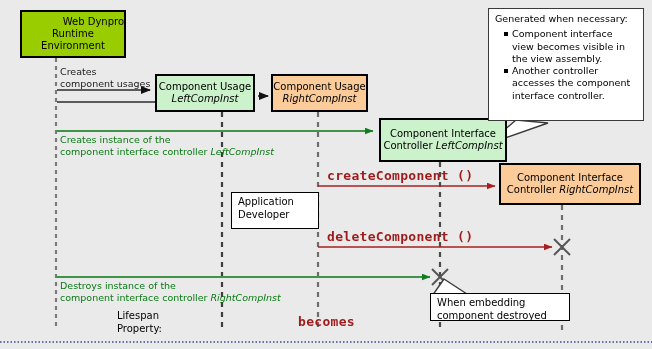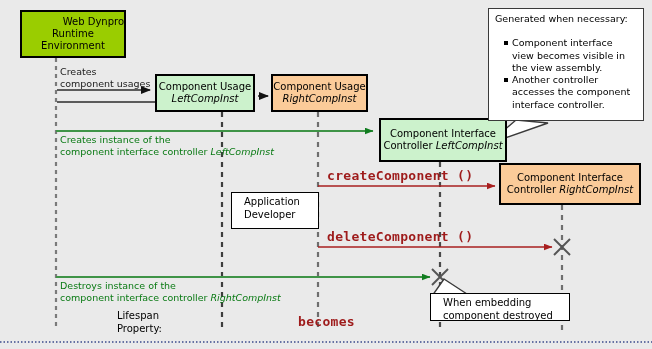--- a/index.html
+++ b/index.html
@@ -33,30 +33,30 @@
     position:absolute;
     background:#ffffff;
     border:1.5px solid #3a3a3a;
     box-sizing:border-box;
     font-size:9.5px;
     line-height:12.3px;
     color:#000;
     padding:4px 6px 4px 6px;
     z-index:6;
   }
-  .callout ul{margin:12px 0 0 0;padding:0 0 0 9px;list-style:none;}
+  .callout ul{margin:3px 0 0 0;padding:0 0 0 9px;list-style:none;}
   .callout li{position:relative;margin:0 0 0 0;padding-left:8px;}
   .callout li:before{
     content:"";position:absolute;left:0;top:4px;
     width:3.5px;height:3.5px;background:#000;
   }
   .plainbox{
     position:absolute;background:#fff;border:1.5px solid #000;
     box-sizing:border-box;font-size:10px;line-height:12.5px;
-    color:#000;padding:3px 12px;z-index:6;
+    color:#000;padding:3px 6px;z-index:6;
   }
   .lbl{
     position:absolute;font-size:9.5px;line-height:12px;
     color:#1a1a1a;white-space:nowrap;z-index:4;
   }
   .lbl.green{color:#0a7a14;}
   .lbl.mono-red{
     color:#9e1b1b;
     font-family:"DejaVu Sans Mono","Liberation Mono",monospace;
     font-size:13px;font-weight:bold;letter-spacing:.3px;

